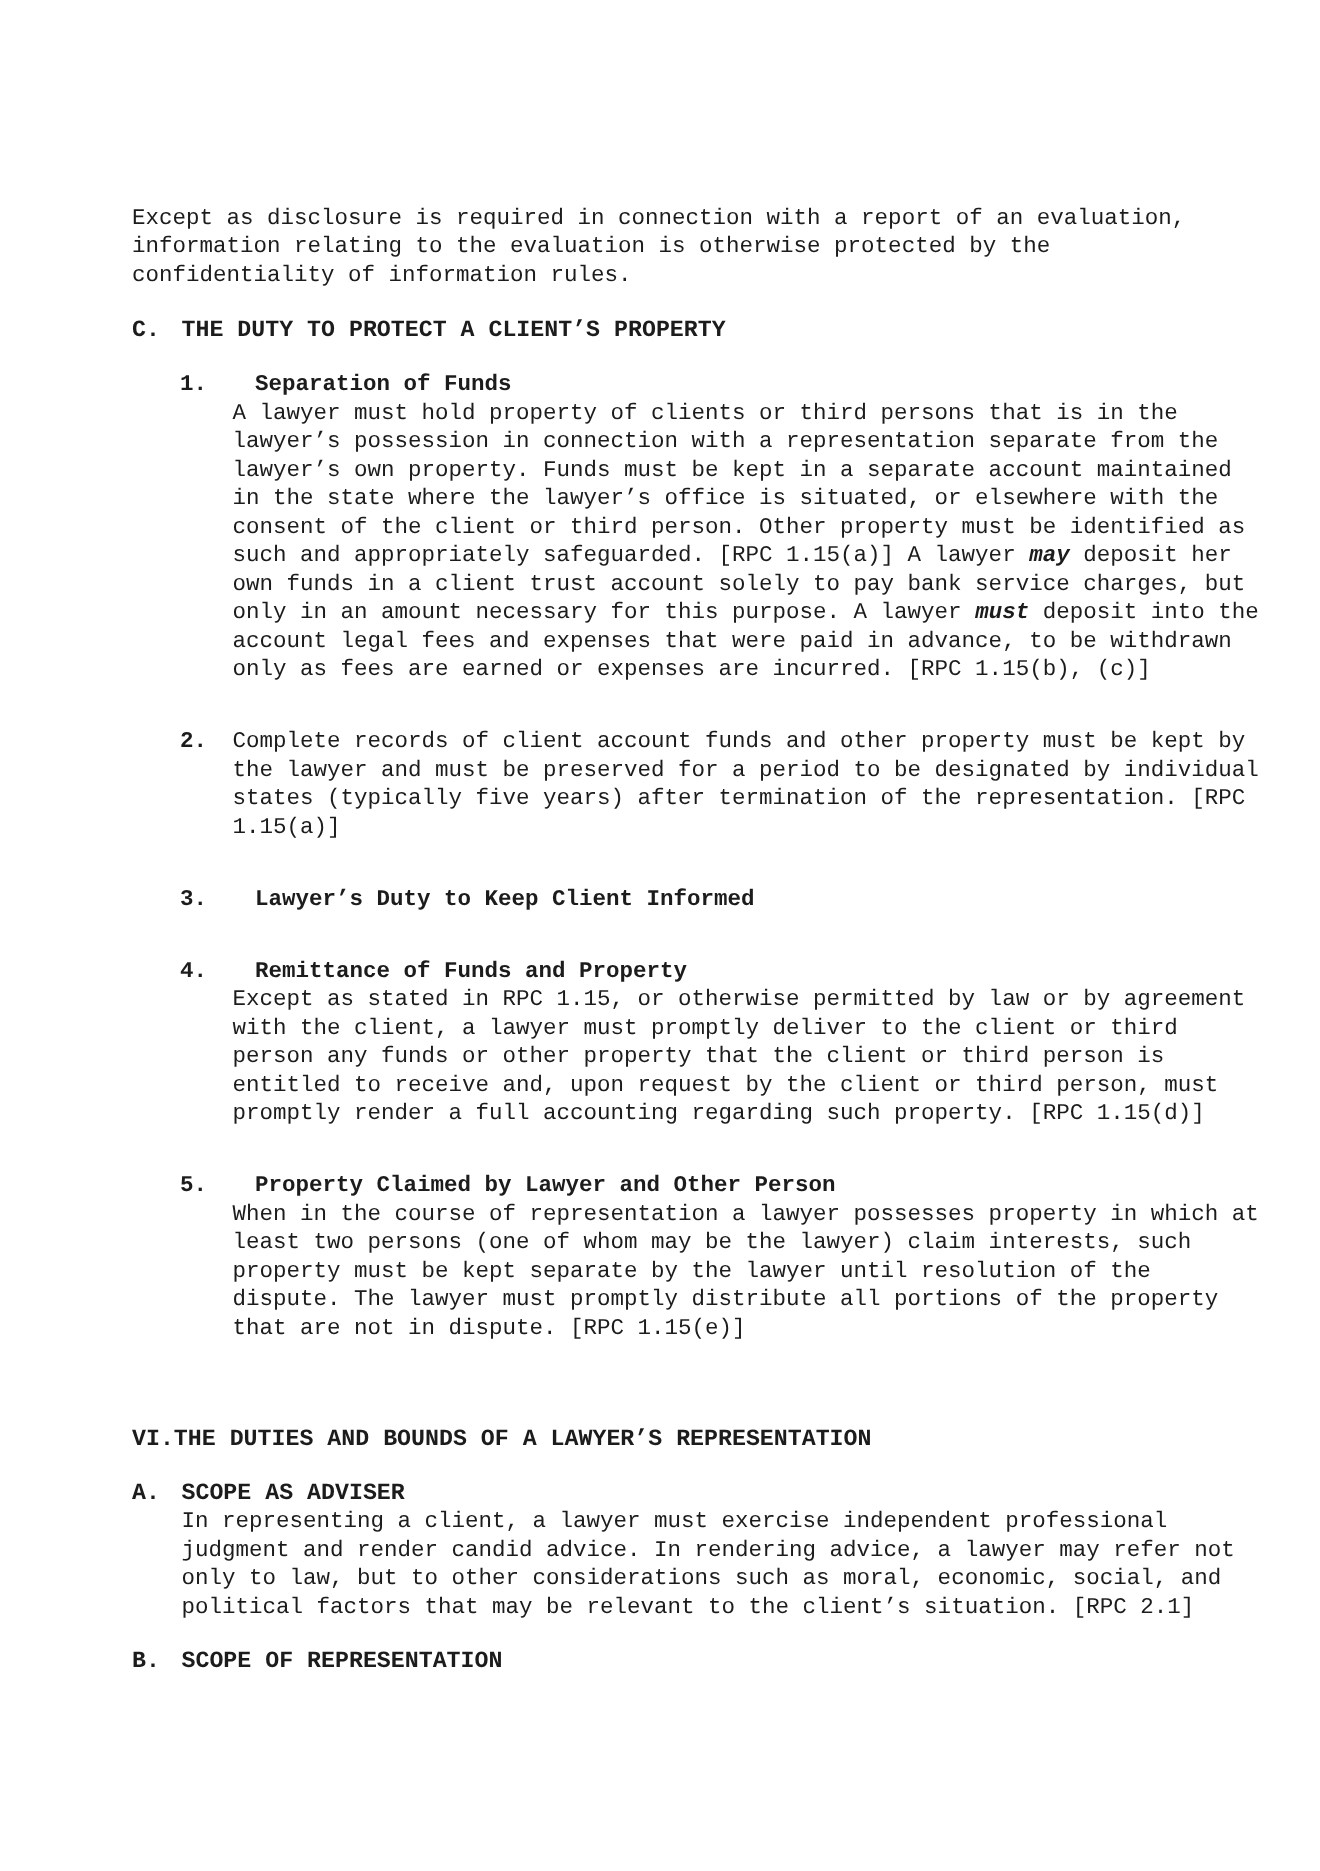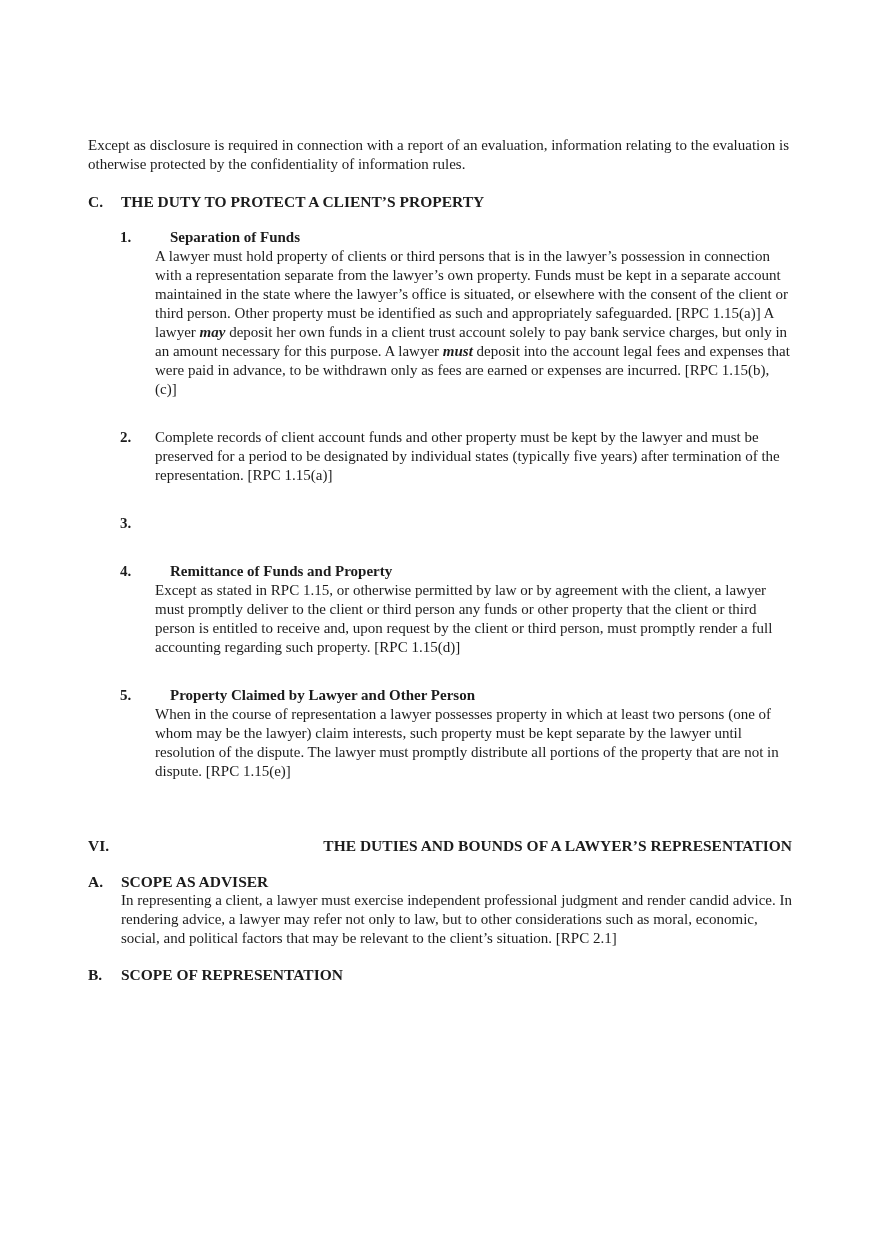--- a/index.html
+++ b/index.html
@@ -9,21 +9,22 @@
     margin: 0 auto;
     background: #ffffff;
     color: #1c1c1c;
     font-family: "Liberation Serif", "DejaVu Serif", serif;
     font-size: 15px;
     line-height: 19px;
     overflow: hidden;
     box-sizing: border-box;
   }
   .content {
-    padding: 136px 88px 0 88px;
+    padding: 136px 36px 0 88px;
+    font-family: Liberation Mono, monospace;
   }
   .continuation {
     margin-left: 67px;
   }
   
   .outer-section {
     display: flex;
     align-items: flex-start;
   }
   .outer-section.head-c { margin-top: 18px; }
@@ -59,22 +60,21 @@
     font-weight: bold;
   }
   .item-content { flex: 1; }
   .item-heading { font-weight: bold; margin-left: 15px; }
   .item-body { }
   .em { font-weight: bold; font-style: italic; }
   
   .roman-head {
     margin-top: 55px;
     display: flex;
-    justify-content: space-between;
-    gap: 14px;
+    justify-content: flex-start;
     font-weight: bold;
     font-size: 15.5px;
   }
 </style>
 </head>
 <body>
 
 <div class="page">
   <div class="content">
 
@@ -98,20 +98,21 @@
     <div class="item">
       <div class="item-number">2.</div>
       <div class="item-content">
         <div class="item-body"><span>Complete records of client account funds and other property must be kept by the lawyer and must be preserved for a period to be designated by individual states (typically five years) after termination of the representation. [RPC 1.15(a)]</span></div>
       </div>
     </div>
 
     <div class="item">
       <div class="item-number">3.</div>
       <div class="item-content">
+        <div class="item-heading">Lawyer’s Duty to Keep Client Informed</div>
       </div>
     </div>
 
     <div class="item">
       <div class="item-number">4.</div>
       <div class="item-content">
         <div class="item-heading">Remittance of Funds and Property</div>
         <div class="item-body"><span>Except as stated in RPC 1.15, or otherwise permitted by law or by agreement with the client, a lawyer must promptly deliver to the client or third person any funds or other property that the client or third person is entitled to receive and, upon request by the client or third person, must promptly render a full accounting regarding such property. [RPC 1.15(d)]</span></div>
       </div>
     </div>

